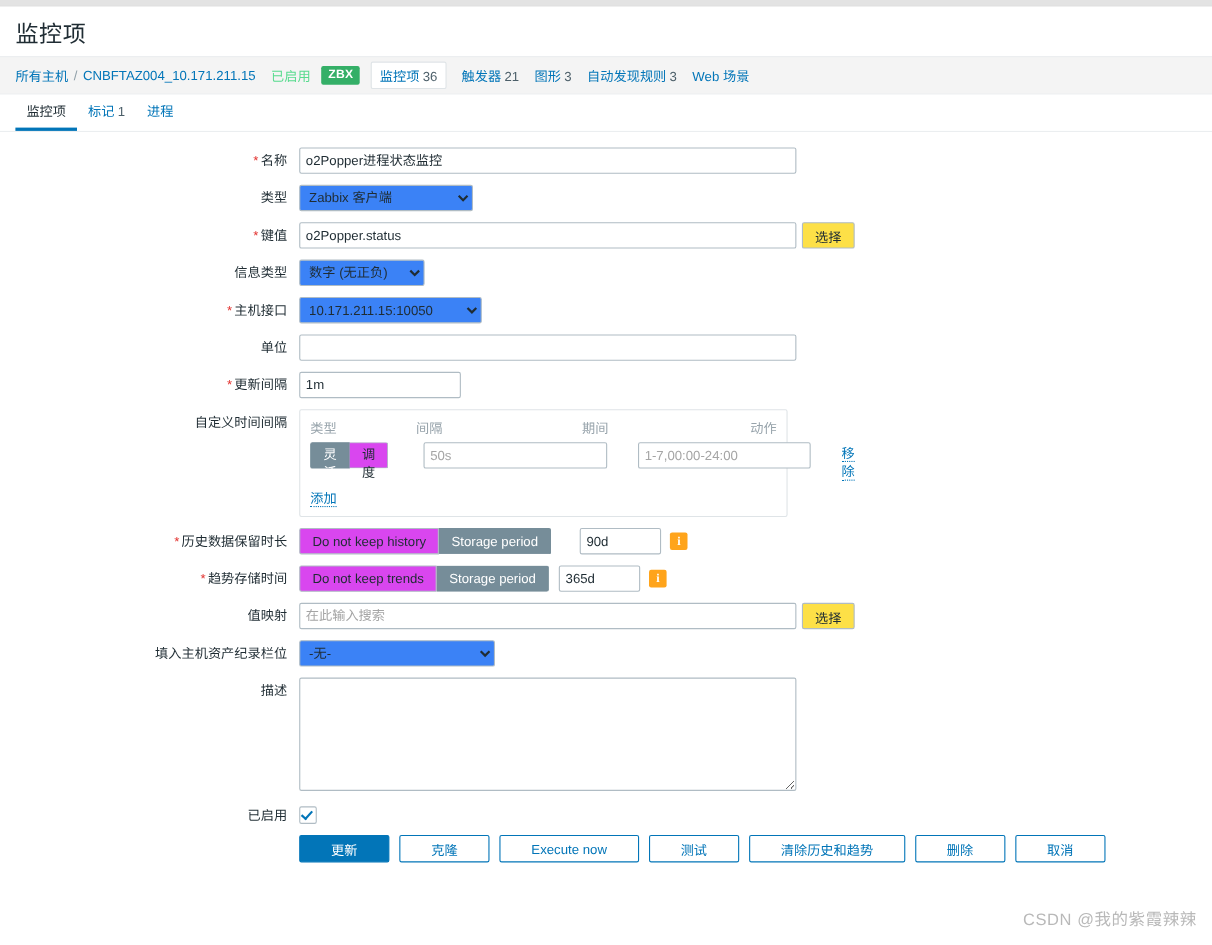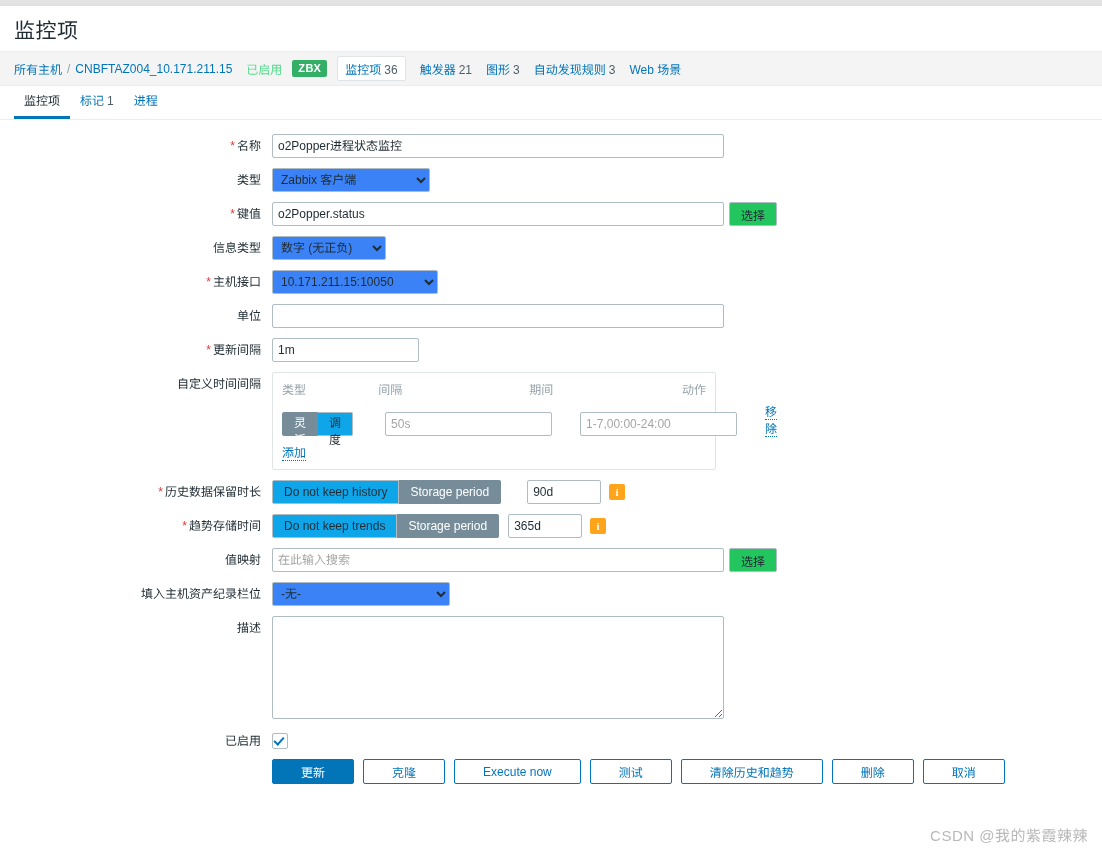--- a/index.html
+++ b/index.html
@@ -182,21 +182,21 @@
   select.s-type { width: 158px; }
   select.s-info { width: 114px; }
   select.s-iface { width: 166px; }
   select.s-inv { width: 178px; }
 
   .btn-select {
     margin-left: 5px;
     font-family: "Liberation Sans", "DejaVu Sans", sans-serif;
     font-size: 12px;
     color: #1f2c33;
-    background: #22c55e;
+    background: #fde047;
     border: 1px solid #b0bcc4;
     border-radius: 2px;
     height: 24px;
     padding: 0 11px;
     cursor: pointer;
     text-align: center;
   }
 
   
   .intervals-box {
@@ -212,35 +212,35 @@
     font-size: 12px;
     color: #97a3ab;
     margin-bottom: 5px;
   }
   .int-head .c1 { width: 104px; }
   .int-head .c2 { width: 163px; }
   .int-head .c3 { width: 153px; }
   .int-head .c4 { width: 38px; text-align: right; }
   .int-row {
     display: flex;
-    align-items: flex-end;
+    align-items: flex-start;
     margin-bottom: 7px;
     gap: 32px;
   }
   .int-row .c1 { width: 104px; }
   .int-row .c2 { width: 163px; }
   .int-row .c3 { width: 153px; }
   .int-row .c4 { width: 38px; text-align: right; }
 
   .toggle-group { display: inline-flex; }
   .tg-btn {
     font-family: "Liberation Sans", "DejaVu Sans", sans-serif;
     font-size: 12px;
     border: 1px solid #b0bcc4;
-    background: #0ea5e9;
+    background: #d946ef;
     color: #1f2c33;
     height: 24px;
     padding: 0 11px;
     cursor: pointer;
     box-sizing: border-box;
   }
   .tg-btn:first-child { border-radius: 2px 0 0 2px; }
   .tg-btn:last-child  { border-radius: 0 2px 2px 0; border-left: none; }
   .tg-btn.on {
     background: #768d99;

